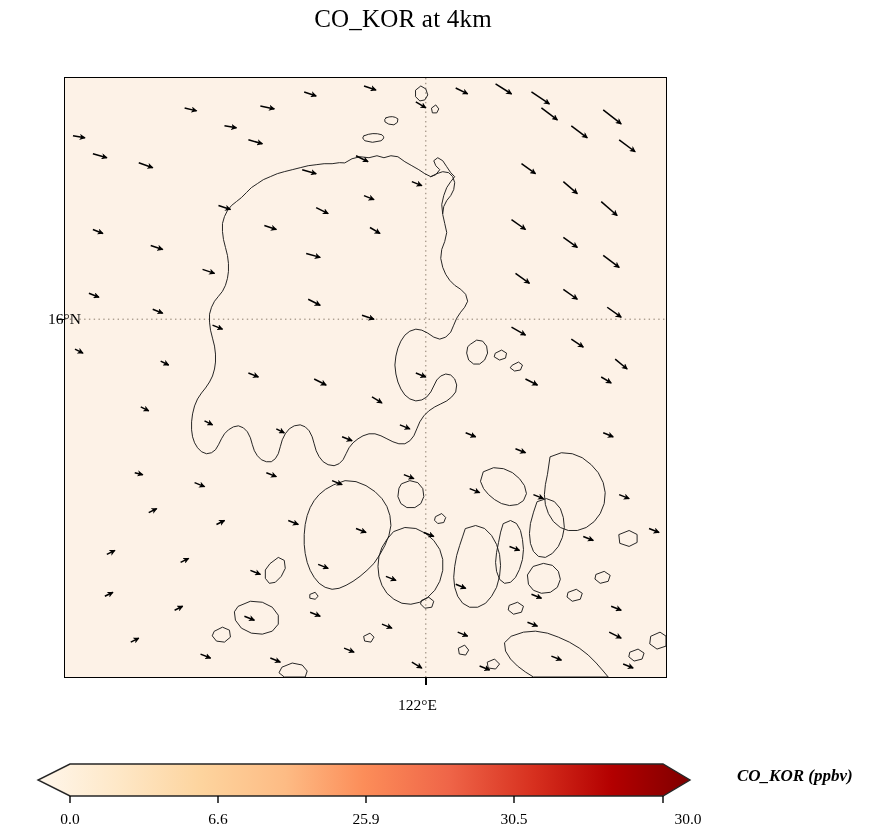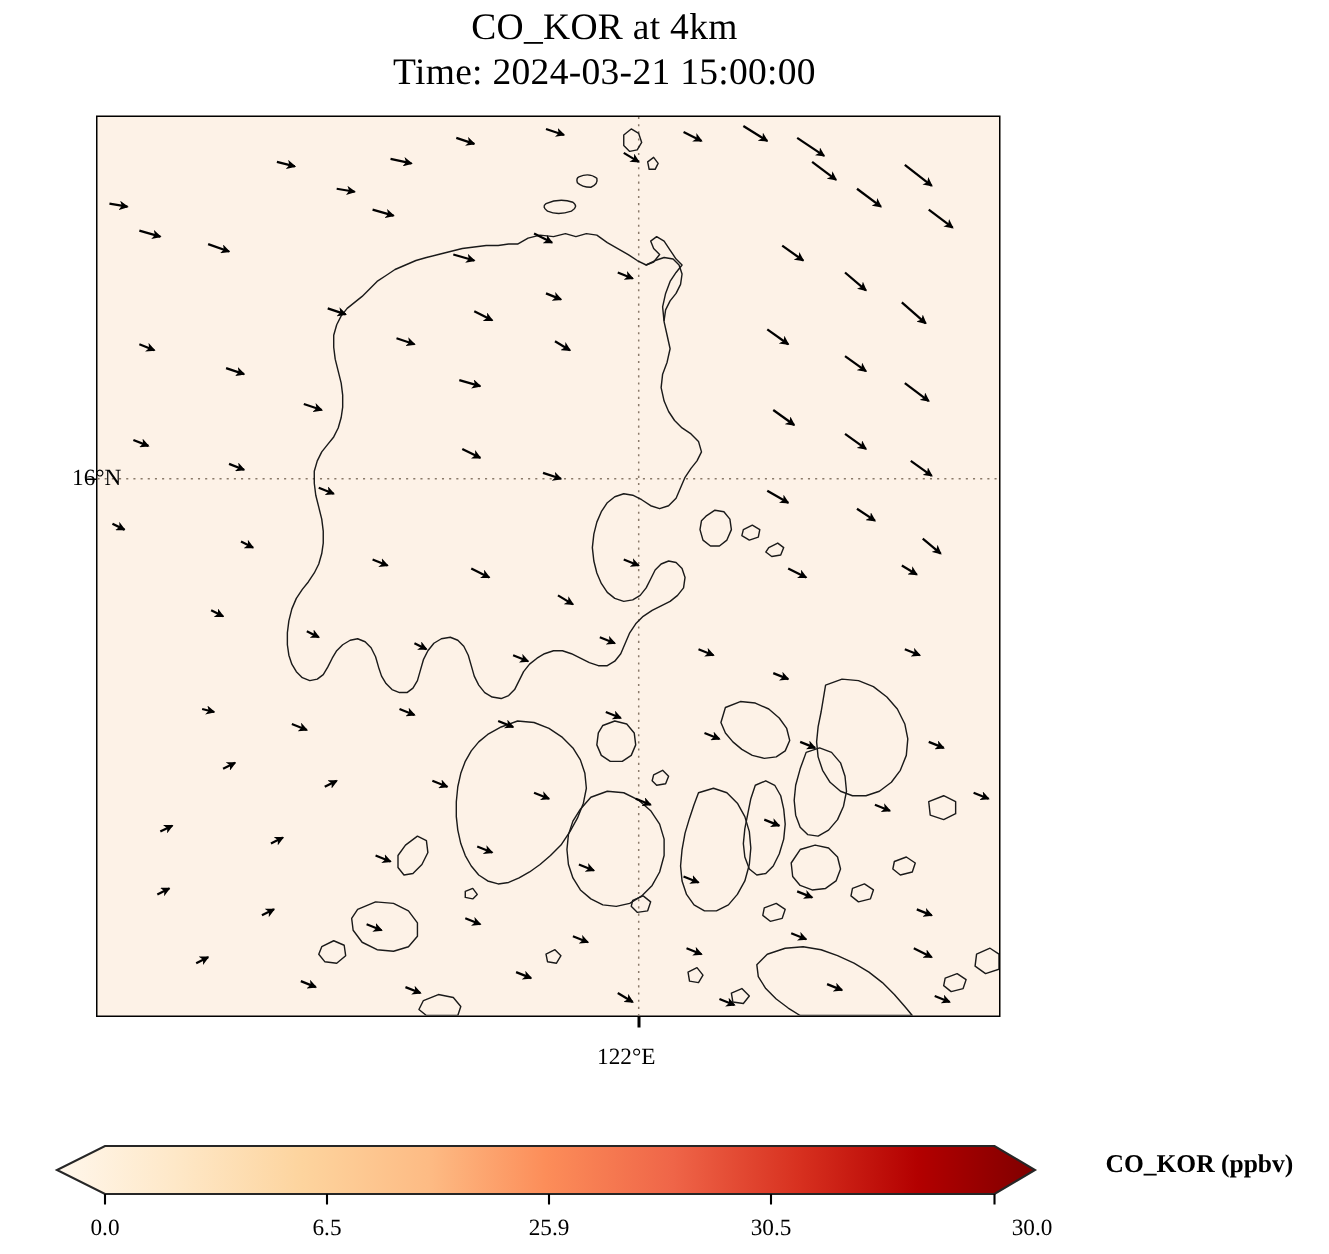--- a/index.html
+++ b/index.html
@@ -22,28 +22,27 @@
   .tickmark{position:absolute;background:#000;}
   #lat-tick-16n{left:57px;top:318.5px;width:7px;height:1.4px;}
   #lon-tick-122e{left:425.3px;top:678px;width:1.4px;height:7px;}
 
   
   #colorbar-wrap{position:absolute;left:0;top:752px;width:886px;height:84px;}
   #colorbar-svg{position:absolute;left:0;top:0;width:886px;height:56px;}
   #cbar-ticklabels{position:absolute;left:0;top:58px;width:718px;height:24px;}
   #cbar-ticklabels span{position:absolute;font-size:15.5px;transform:translateX(-50%);}
   #colorbar-title{position:absolute;left:737px;top:766px;font-size:17px;
-                  font-weight:bold;white-space:nowrap;}
+                  font-weight:bold;font-style:italic;white-space:nowrap;}
 </style>
 </head>
 <body>
 
 <div id="title-block">
   <div class="tline">CO_KOR at 4km</div>
-  <div class="tline">Time: 2024-03-21 15:00:00</div>
 </div>
 
 <div id="map-frame">
   <svg id="map-svg" viewBox="0 0 603 601" preserveAspectRatio="none">
 
     <g stroke="#8a7a6a" stroke-width="1" stroke-dasharray="1.4,3.4" fill="none">
       <line x1="0" y1="242" x2="603" y2="242"></line>
       <line x1="362" y1="0" x2="362" y2="601"></line>
     </g>
 
@@ -275,19 +274,19 @@
     <g stroke="#000" stroke-width="1.4">
       <line x1="70" y1="44" x2="70" y2="51"></line>
       <line x1="218" y1="44" x2="218" y2="51"></line>
       <line x1="366" y1="44" x2="366" y2="51"></line>
       <line x1="514" y1="44" x2="514" y2="51"></line>
       <line x1="663" y1="44" x2="663" y2="51"></line>
     </g>
   </svg>
   <div id="cbar-ticklabels">
     <span style="left:70px">0.0</span>
-    <span style="left:218px">6.5</span>
+    <span style="left:218px">6.6</span>
     <span style="left:366px">25.9</span>
     <span style="left:514px">30.5</span>
     <span style="left:688px">30.0</span>
   </div>
 </div>
 <div id="colorbar-title">CO_KOR (ppbv)</div>
 
 </body></html>

